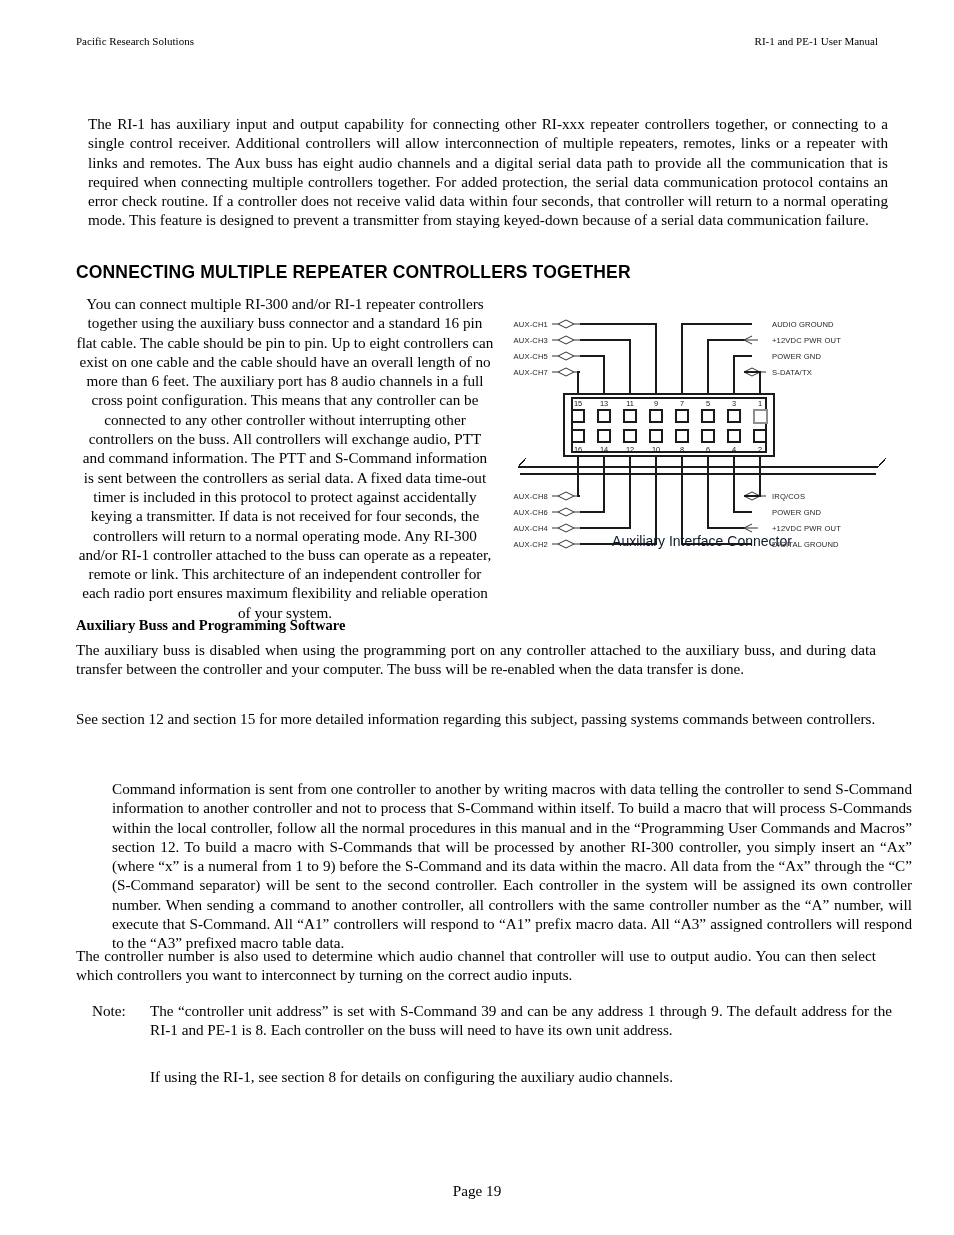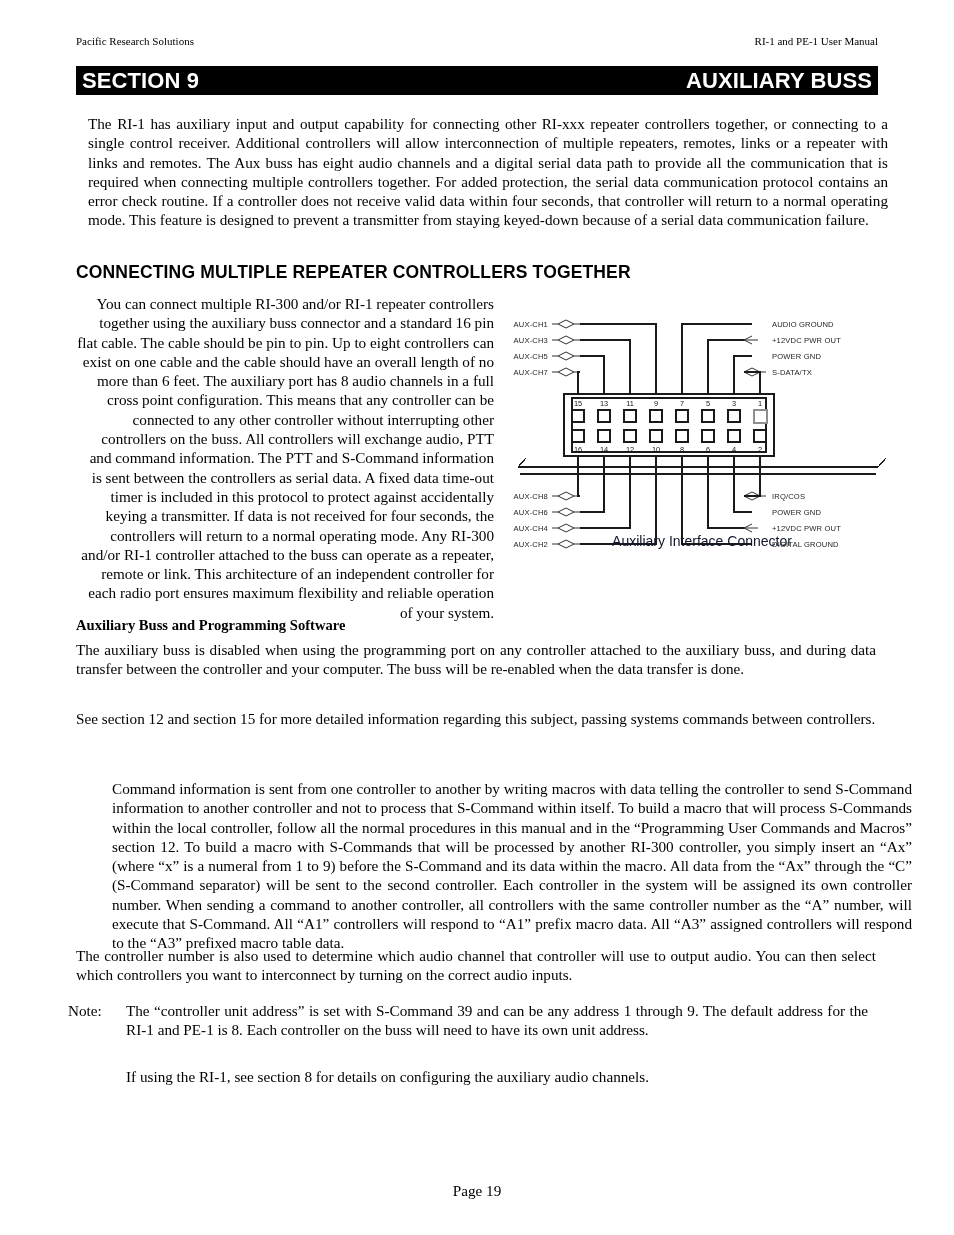--- a/index.html
+++ b/index.html
@@ -84,21 +84,21 @@
     font-weight: bold;
     font-size: 17.5px;
     letter-spacing: 0.15px;
   }
 
   
   .col-left {
     left: 76px;
     top: 294px;
     width: 418px;
-    text-align: right;
+    text-align: center;
   }
 
   
   .h3 {
     position: absolute;
     left: 76px;
     width: 802px;
     font-weight: bold;
     font-size: 14.6px;
     line-height: 18px;
@@ -107,21 +107,21 @@
   .h3-b { top: 685px; }
 
   .p-a { left: 76px; top: 640px; width: 800px; }
   .p-b { left: 76px; top: 709px; width: 800px; }
   .p-c { left: 76px; top: 779px; width: 800px; margin-left: 36px; }
   .p-d { left: 76px; top: 946px; width: 800px; }
 
   
   .note {
     position: absolute;
-    left: 68px;
+    left: 92px;
     top: 1001px;
     width: 800px;
     font-size: 15.2px;
     line-height: 19.3px;
   }
   .note-row { display: flex; align-items: baseline; }
   .note-label { width: 58px; flex: 0 0 58px; }
   .note-body { flex: 1 1 auto; text-align: justify; }
   .note-extra {
     margin-top: 27px;
@@ -172,24 +172,20 @@
 </head>
 <body>
 
 <div class="page">
 
   <div class="runhead">
     <span class="rh-left">Pacific Research Solutions</span>
     <span class="rh-right">RI-1 and PE-1 User Manual</span>
   </div>
 
-  <div class="banner">
-    <span class="ban-left">SECTION 9</span>
-    <span class="ban-right">AUXILIARY BUSS</span>
-  </div>
 
   <div class="body-text intro">The RI-1 has auxiliary input and output capability for connecting other RI-xxx repeater controllers together, or connecting to a single control receiver.  Additional controllers will allow interconnection of multiple repeaters, remotes, links or a repeater with links and remotes.  The Aux buss has eight audio channels and a digital serial data path to provide all the communication that is required when connecting multiple controllers together.  For added protection, the serial data communication protocol contains an error check routine. If a controller does not receive valid data within four seconds, that controller will return to a normal operating mode.  This feature is designed to prevent a transmitter from staying keyed-down because of a serial data communication failure.</div>
 
   <div class="h2">CONNECTING MULTIPLE REPEATER CONTROLLERS TOGETHER</div>
 
   <div class="body-text col-left">You can connect multiple RI-300 and/or RI-1 repeater controllers together using the auxiliary buss connector and a standard 16 pin flat cable.  The cable should be pin to pin.  Up to eight controllers can exist on one cable and the cable should have an overall length of no more than 6 feet.  The auxiliary port has 8 audio channels in a full cross point configuration.  This means that any controller can be connected to any other controller without interrupting other controllers on the buss.  All controllers will exchange audio, PTT and command information.  The PTT and S-Command information is sent between the controllers as serial data.  A fixed data time-out timer is included in this protocol to protect against accidentally keying a transmitter.  If data is not received for four seconds, the controllers will return to a normal operating mode.  Any RI-300 and/or RI-1 controller attached to the buss can operate as a repeater, remote or link.  This architecture of an independent controller for each radio port ensures maximum flexibility and reliable operation of your system.</div>
 
   <div class="figure">
     <svg width="392" height="256" viewBox="0 0 392 256" xmlns="http://www.w3.org/2000/svg">
       <g fill="none" stroke="#1a1a1a" stroke-width="1.1" shape-rendering="crispEdges">

